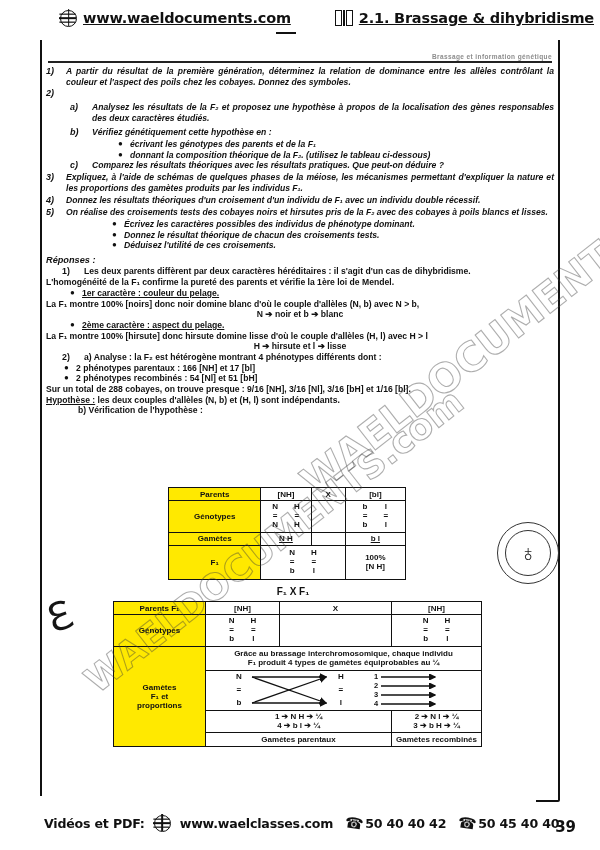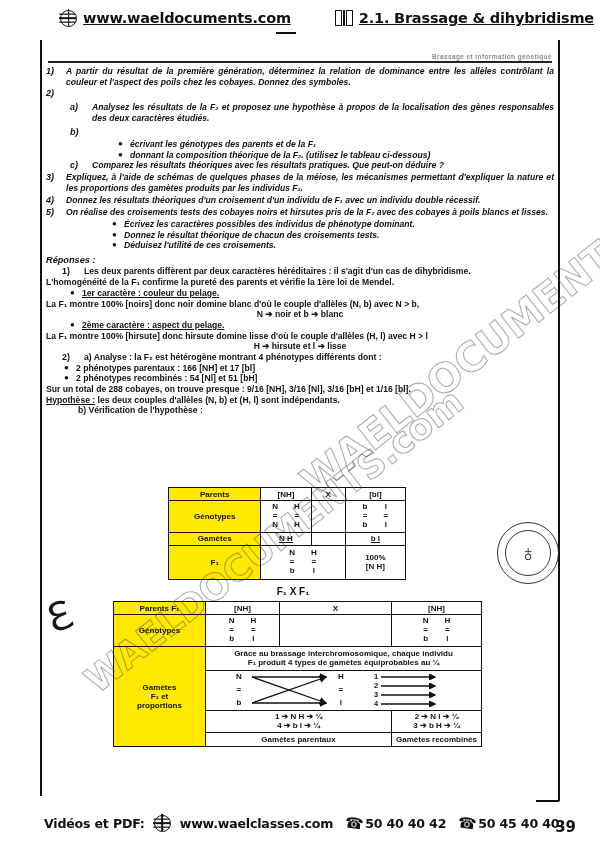--- a/index.html
+++ b/index.html
@@ -232,20 +232,21 @@
     <div class="q-txt it"></div>
   </div>
 
   <div class="q-row blk">
     <div class="q-num ind">a)</div>
     <div class="q-txt it">Analysez les résultats de la F₂ et proposez une hypothèse à propos de la localisation des gènes responsables des deux caractères étudiés.</div>
   </div>
 
   <div class="q-row blk">
     <div class="q-num ind">b)</div>
+    <div class="q-txt it">Vérifiez génétiquement cette hypothèse en :</div>
   </div>
 
   <div class="bullet-row">
     <div class="dot">●</div>
     <div class="it">écrivant les génotypes des parents et de la F₁</div>
   </div>
   <div class="bullet-row">
     <div class="dot">●</div>
     <div class="it">donnant la composition théorique de la F₂. (utilisez le tableau ci-dessous)</div>
   </div>

